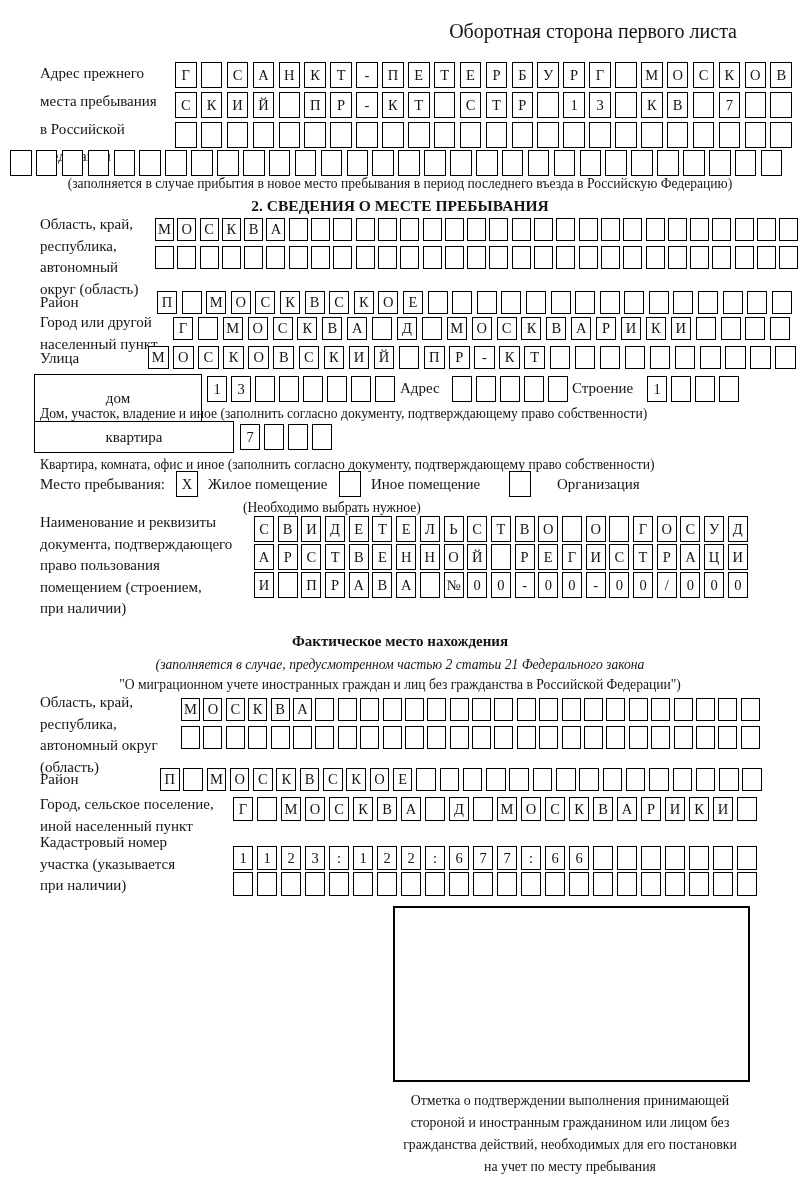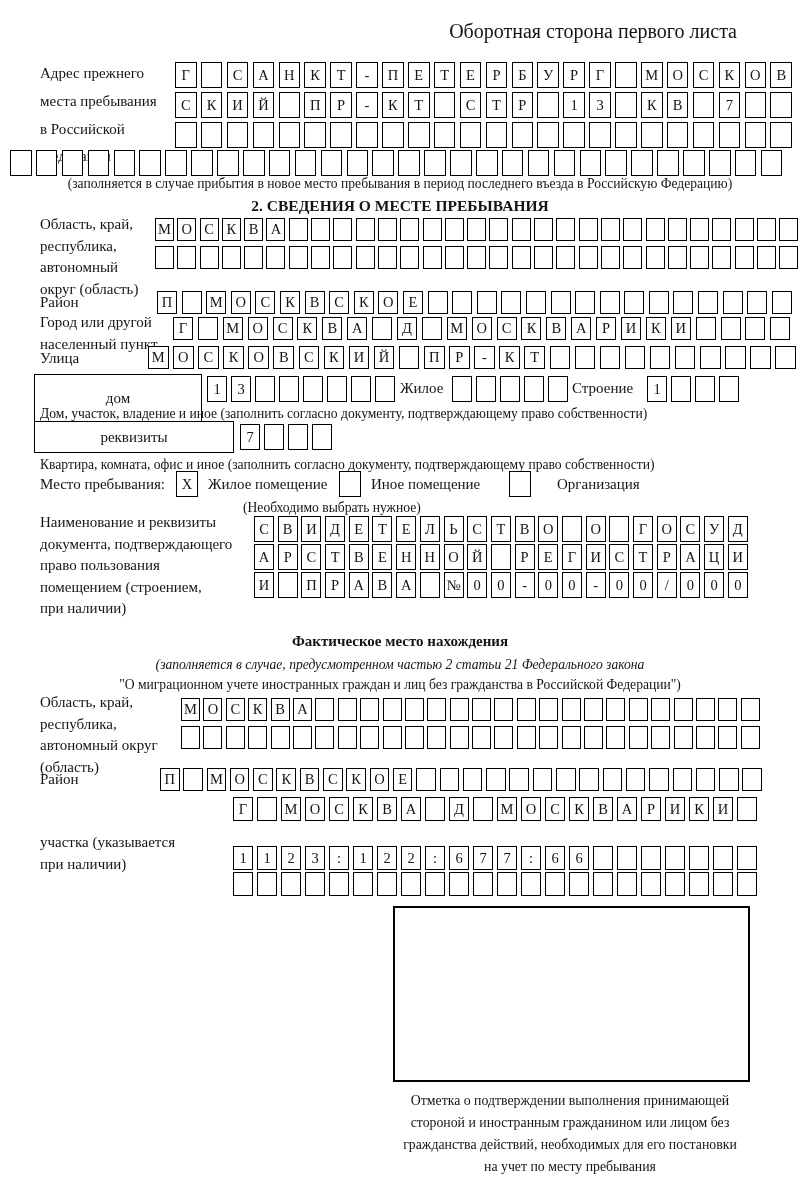--- a/index.html
+++ b/index.html
@@ -330,38 +330,38 @@
   <div class="cellrow g-dm" style="left:207px;top:376px;">
       <span class="cell">1</span>
       <span class="cell">3</span>
       <span class="cell"></span>
       <span class="cell"></span>
       <span class="cell"></span>
       <span class="cell"></span>
       <span class="cell"></span>
       <span class="cell"></span>
     </div>
-  <div class="abs lbl" style="left:400px;top:380px;">Жилое</div>
+  <div class="abs lbl" style="left:400px;top:380px;">Адрес</div>
   <div class="cellrow g-dm" style="left:452px;top:376px;">
       <span class="cell"></span>
       <span class="cell"></span>
       <span class="cell"></span>
       <span class="cell"></span>
       <span class="cell"></span>
     </div>
   <div class="abs lbl" style="left:572px;top:380px;">Строение</div>
   <div class="cellrow g-dm" style="left:647px;top:376px;">
       <span class="cell">1</span>
       <span class="cell"></span>
       <span class="cell"></span>
       <span class="cell"></span>
     </div>
   <div class="abs note" style="left:40px;top:406px;">Дом, участок, владение и иное (заполнить согласно документу, подтверждающему право собственности)</div>
 
-  <div class="fldbox" style="left:34px;top:421px;width:200px;height:32px;">реквизиты</div>
+  <div class="fldbox" style="left:34px;top:421px;width:200px;height:32px;">квартира</div>
   <div class="cellrow g-dm" style="left:240px;top:424px;">
       <span class="cell">7</span>
       <span class="cell"></span>
       <span class="cell"></span>
       <span class="cell"></span>
     </div>
   <div class="abs note" style="left:40px;top:457px;">Квартира, комната, офис и иное (заполнить согласно документу, подтверждающему право собственности)</div>
 
   <div class="abs lbl" style="left:40px;top:476px;">Место пребывания:</div>
   <div class="chk" style="left:176px;top:471px;">X</div>
@@ -539,20 +539,24 @@
       <span class="cell"></span>
       <span class="cell"></span>
       <span class="cell"></span>
       <span class="cell"></span>
       <span class="cell"></span>
       <span class="cell"></span>
       <span class="cell"></span>
       <span class="cell"></span>
     </div>
 
+  <div class="abs lbl lh21" style="left:40px;top:794px;width:190px;">
+    <div>Город, сельское поселение,</div>
+    <div>иной населенный пункт</div>
+  </div>
   <div class="cellrow g-fgr" style="left:233px;top:797px;">
       <span class="cell">Г</span>
       <span class="cell"></span>
       <span class="cell">М</span>
       <span class="cell">О</span>
       <span class="cell">С</span>
       <span class="cell">К</span>
       <span class="cell">В</span>
       <span class="cell">А</span>
       <span class="cell"></span>
@@ -565,20 +569,21 @@
       <span class="cell">В</span>
       <span class="cell">А</span>
       <span class="cell">Р</span>
       <span class="cell">И</span>
       <span class="cell">К</span>
       <span class="cell">И</span>
       <span class="cell"></span>
     </div>
 
   <div class="abs lbl lh21" style="left:40px;top:832px;width:190px;">
+    <div>Кадастровый номер</div>
     <div>участка (указывается</div>
     <div>при наличии)</div>
   </div>
   <div class="cellrow g-fgr" style="left:233px;top:846px;">
       <span class="cell">1</span>
       <span class="cell">1</span>
       <span class="cell">2</span>
       <span class="cell">3</span>
       <span class="cell">:</span>
       <span class="cell">1</span>

